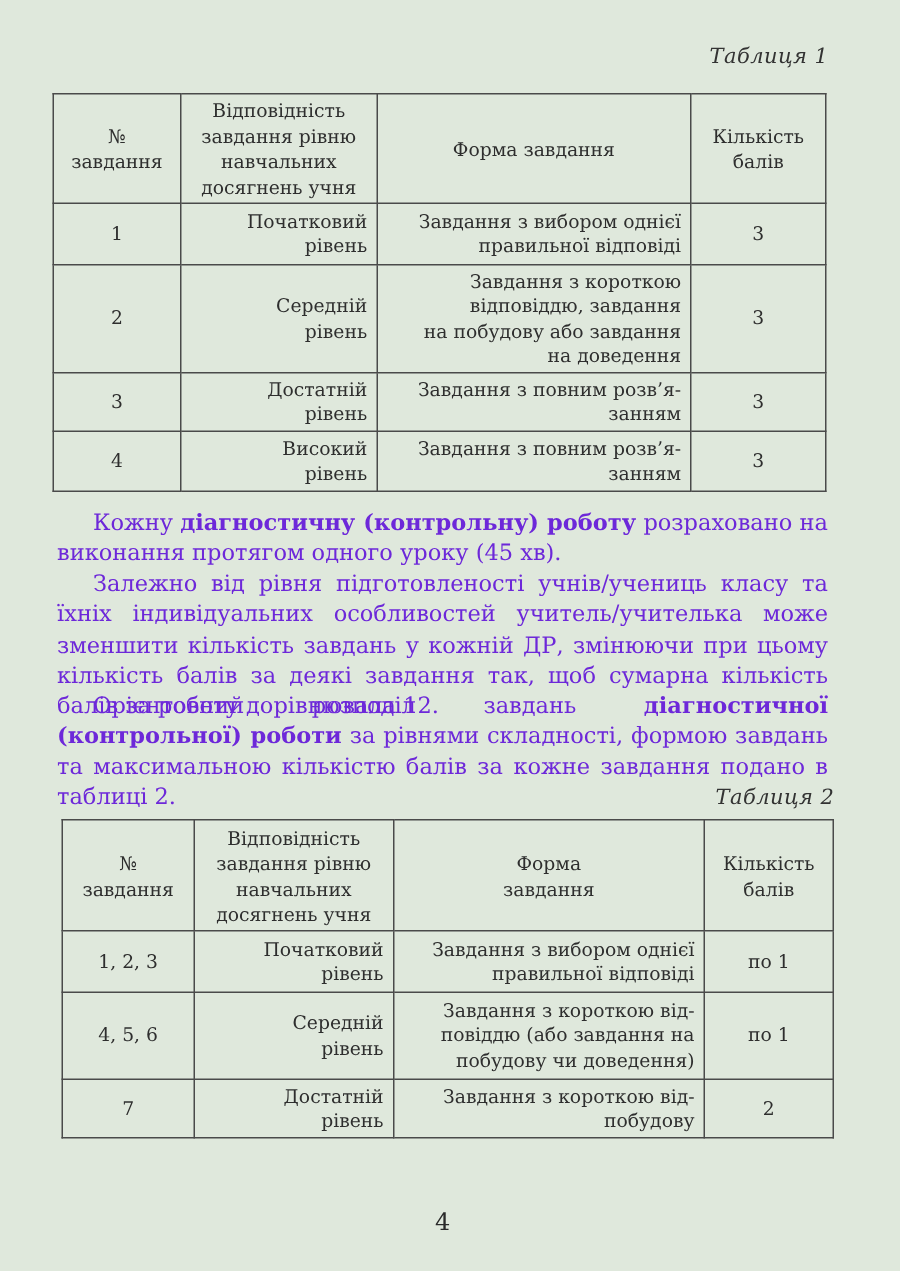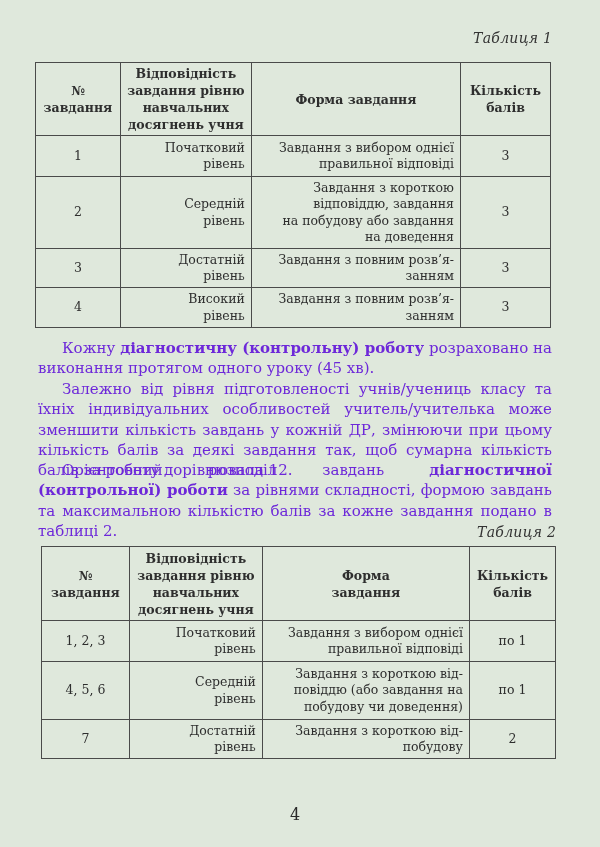--- a/index.html
+++ b/index.html
@@ -29,21 +29,21 @@
     font-size: 12.5px;
     line-height: 16.5px;
     color: #2e2e2e;
   }
   table.grid td, table.grid th {
     border: 1px solid #4a4a4a;
     padding: 0 6px;
     vertical-align: middle;
   }
   table.grid th {
-    font-weight: bold;
+    font-weight: normal;
     text-align: center;
     font-size: 12.5px;
     line-height: 17px;
   }
   table.grid td.c { text-align: center; }
   table.grid td.l { text-align: right; }
   .paragraph {
     position: absolute;
     left: 38px;
     width: 514px;

